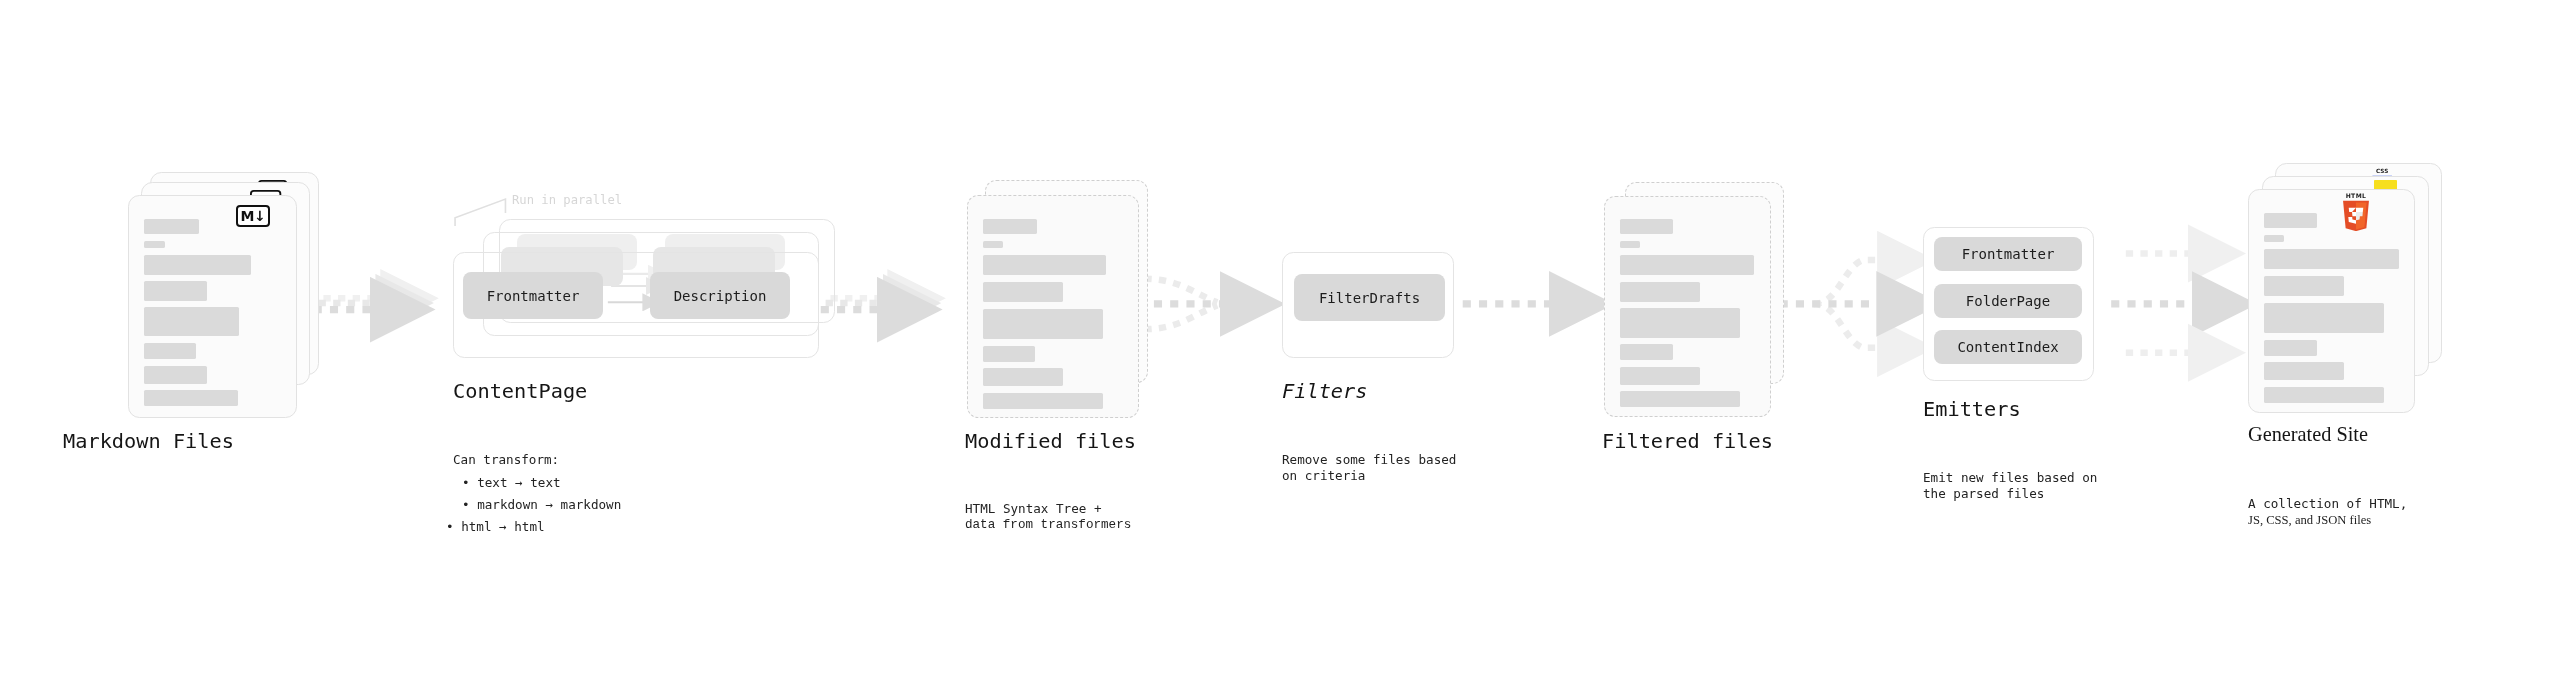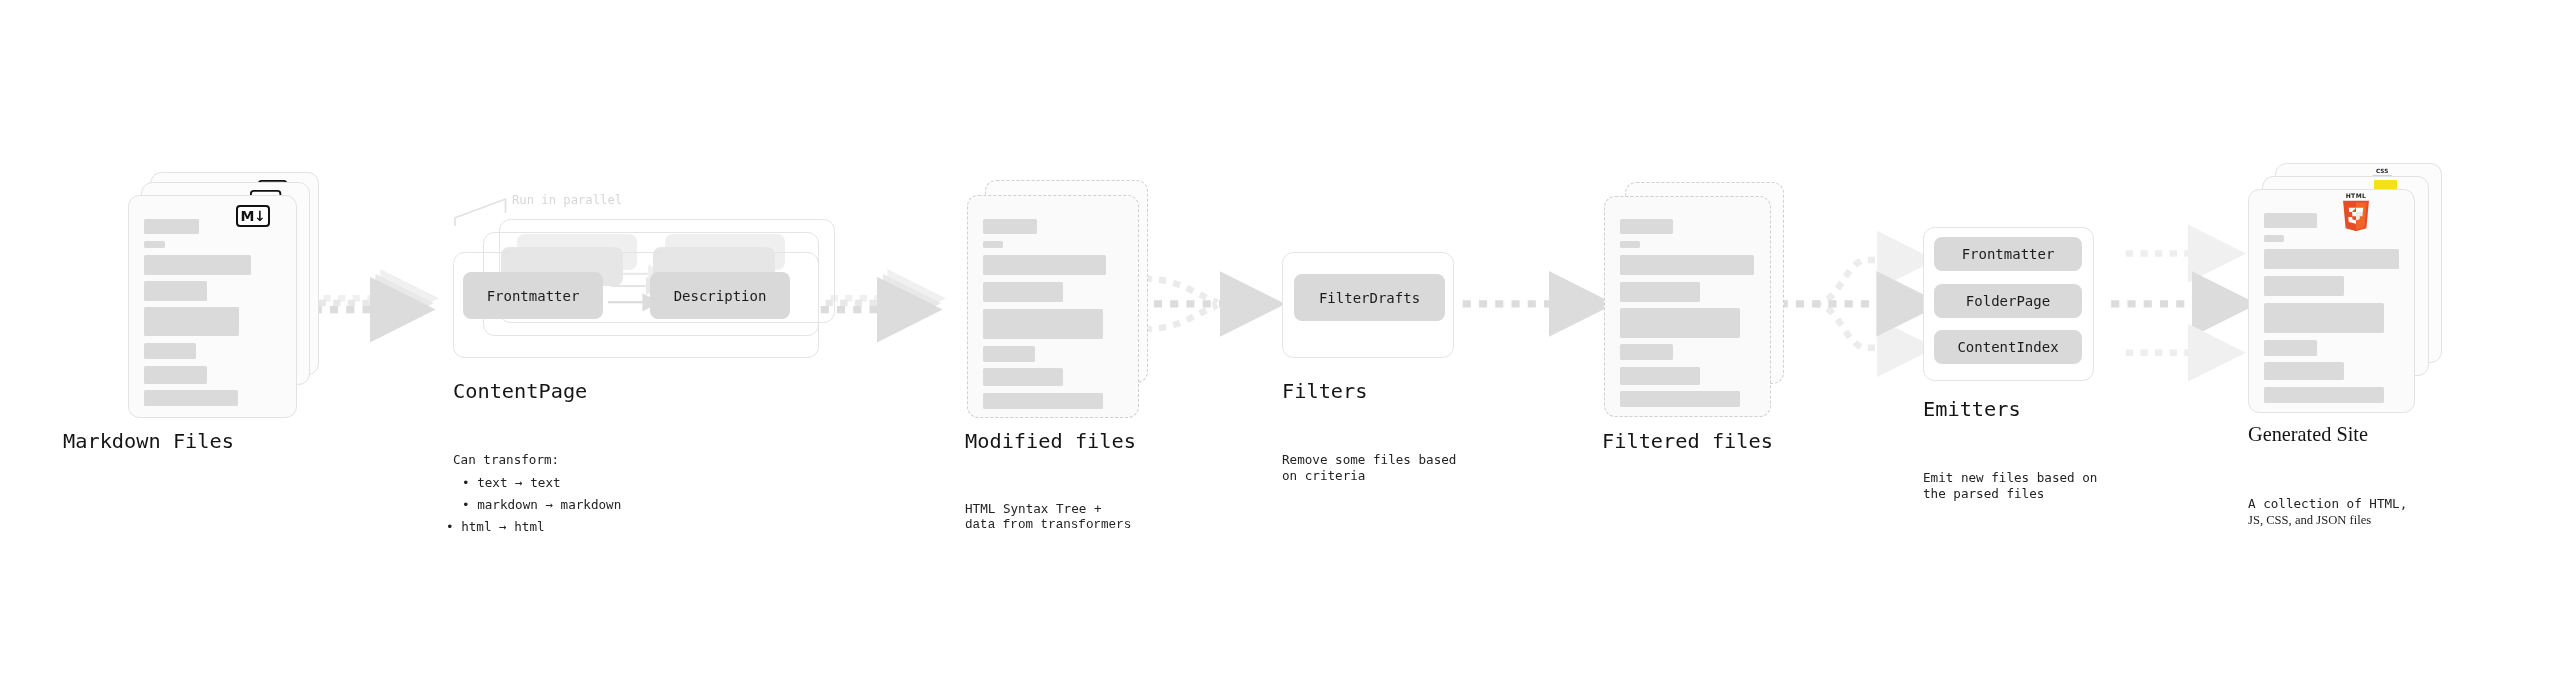--- a/index.html
+++ b/index.html
@@ -245,21 +245,21 @@
     </div>
   </div>
   <div class="stage-title" style="left:965px; top:429px;">Modified files</div>
   <div class="stage-sub" style="left:965px; top:465px;">HTML Syntax Tree +</div>
   <div class="stage-sub" style="left:965px; top:481px;font-family:Liberation Mono, monospace;">data from transformers</div>
 
   <div>
     <div class="panel solidbg" style="left:1282px; top:252px; width:172px; height:106px;"></div>
     <div class="chip" style="left:1294px; top:274px; width:151px; height:47px;">FilterDrafts</div>
   </div>
-  <div class="stage-title" style="left:1282px; top:379px;">Filters</div>
+  <div class="stage-title" style="left:1282px; top:379px;font-style:italic;">Filters</div>
   <div class="stage-sub" style="left:1282px; top:416px;">Remove some files based</div>
   <div class="stage-sub" style="left:1282px; top:432px;">on criteria</div>
 
   <div>
     <div class="doc dashed" style="left:1625px; top:182px; width:159px; height:202px; background:#fcfcfc;"></div>
     <div class="doc dashed" style="left:1604px; top:196px; width:167px; height:221px;">
       <div class="skel" style="left:15.4px; top:22px; width:53px; height:14.6px;"></div>
       <div class="skel" style="left:15.4px; top:44px; width:19.5px; height:6.5px;"></div>
       <div class="skel" style="left:15.4px; top:58px; width:134px; height:19.5px;"></div>
       <div class="skel" style="left:15.4px; top:85px; width:80px; height:19.5px;"></div>

